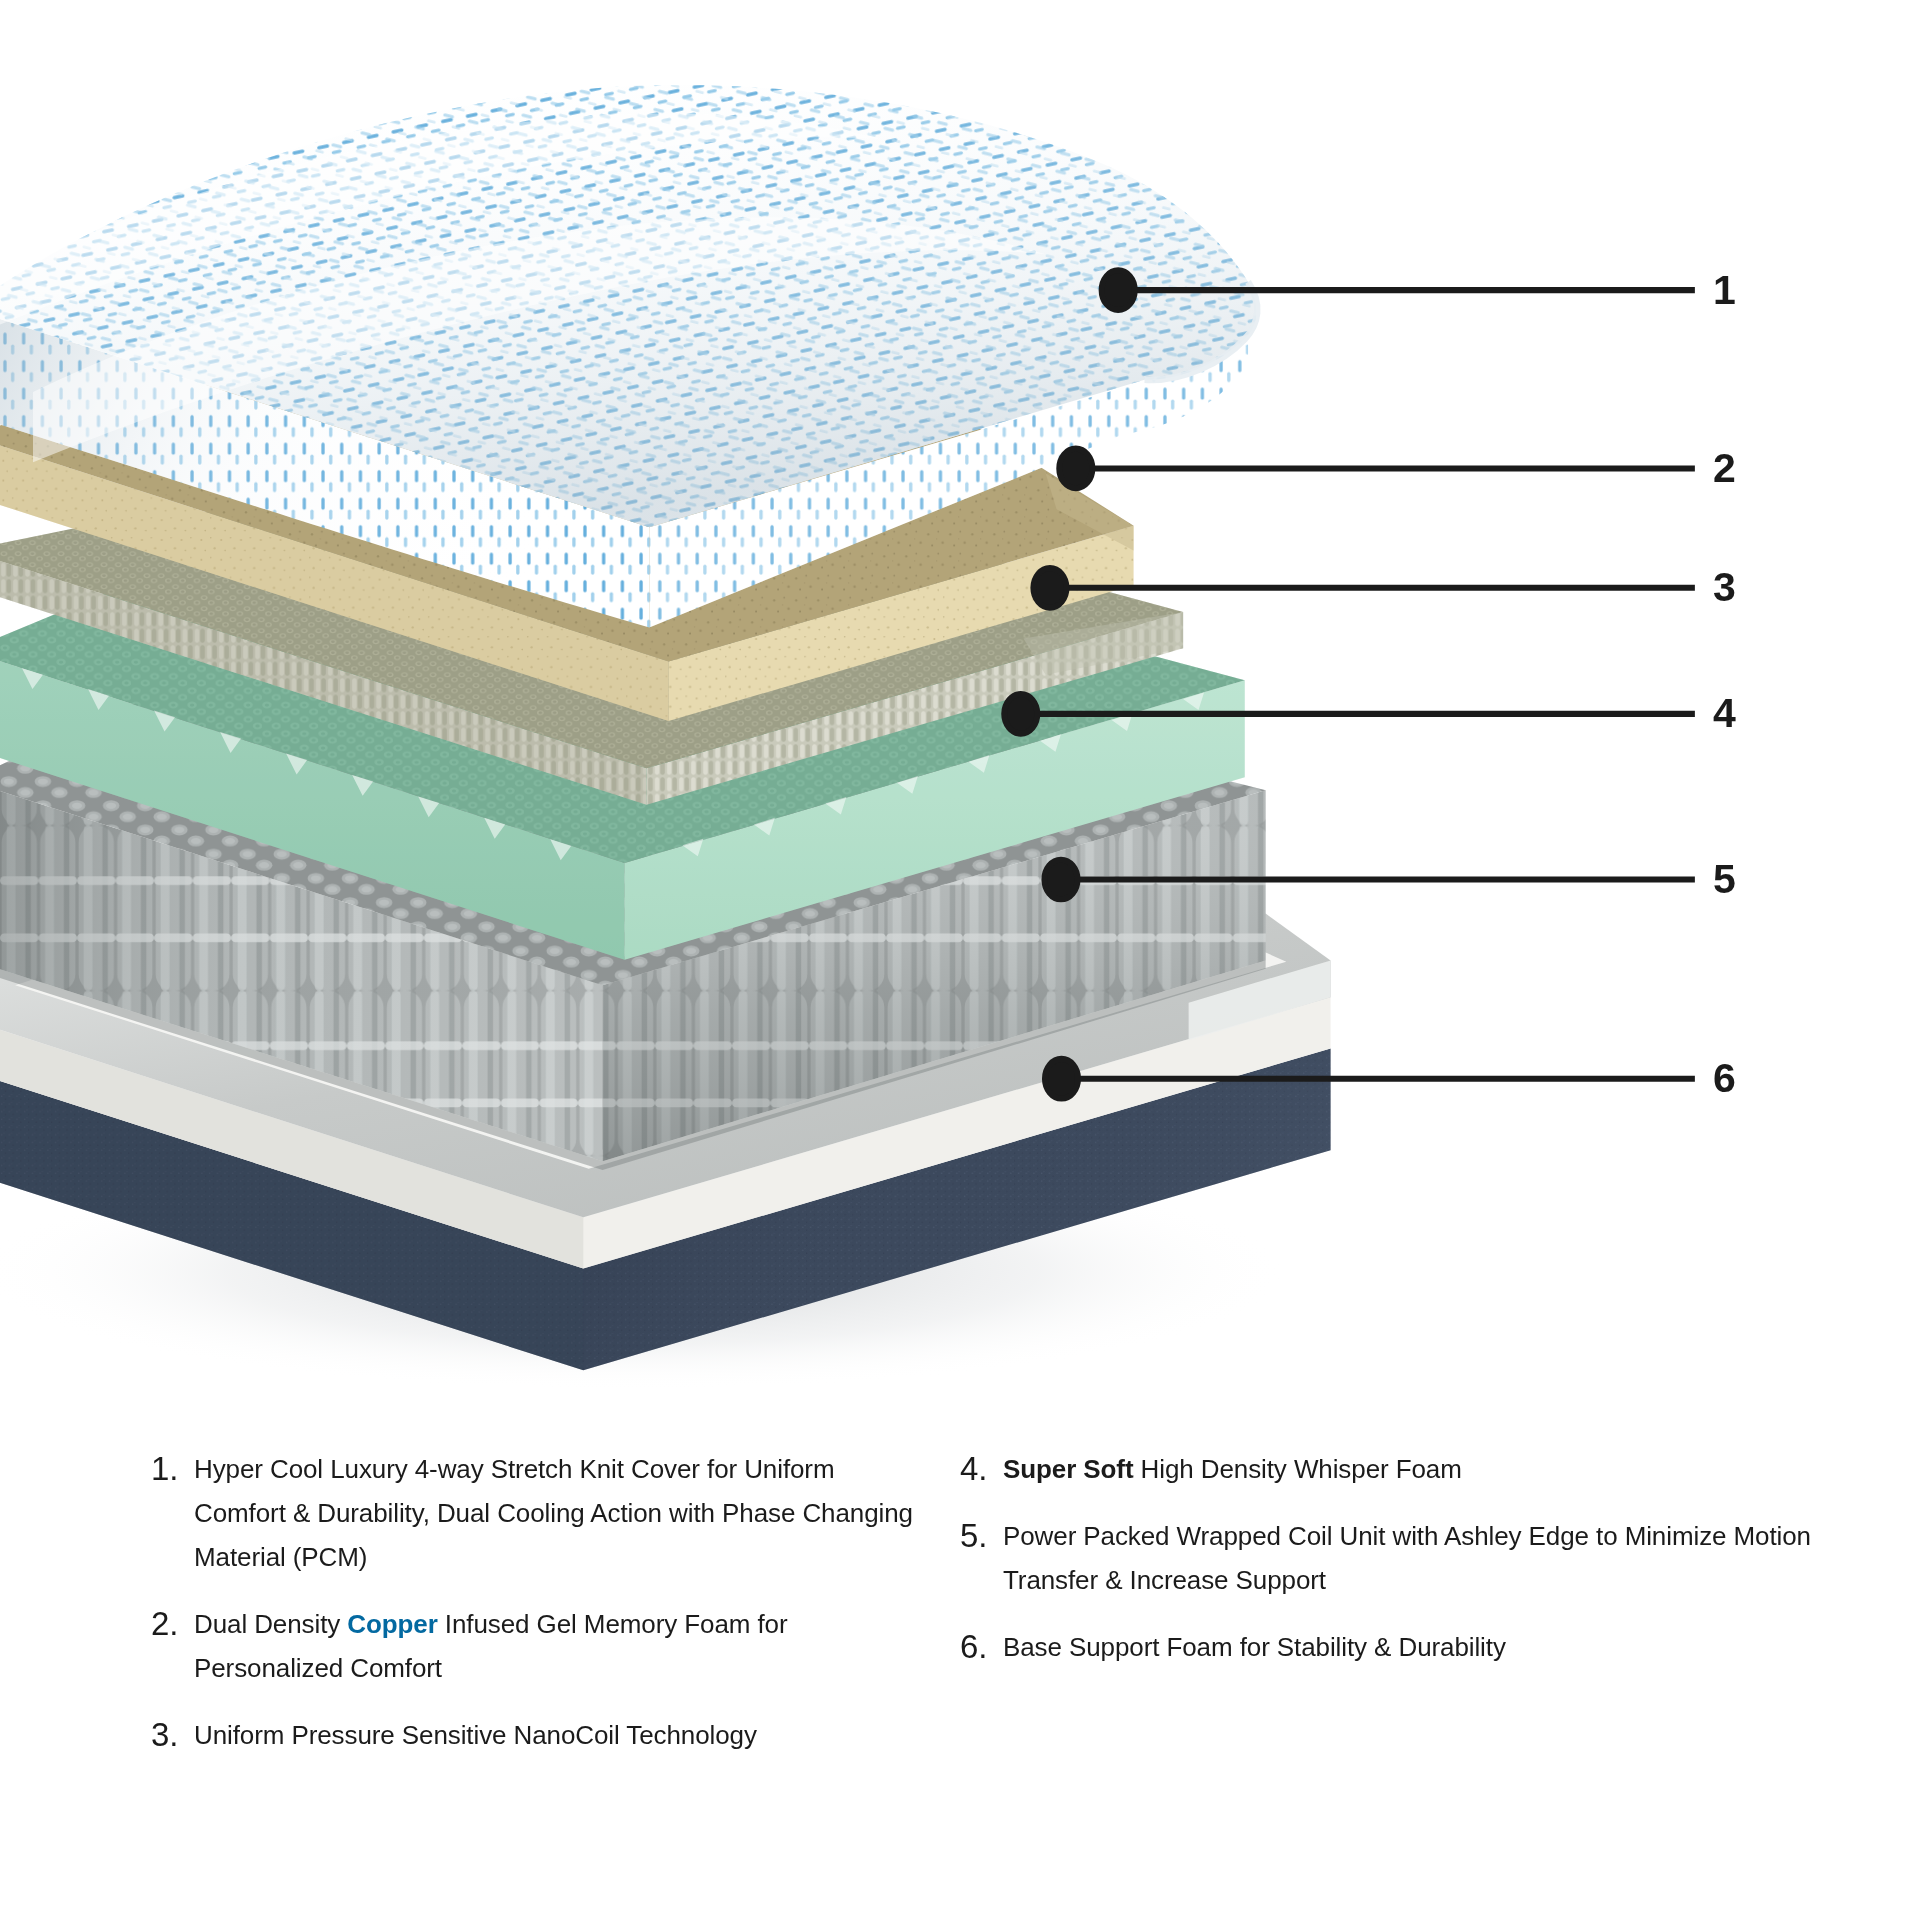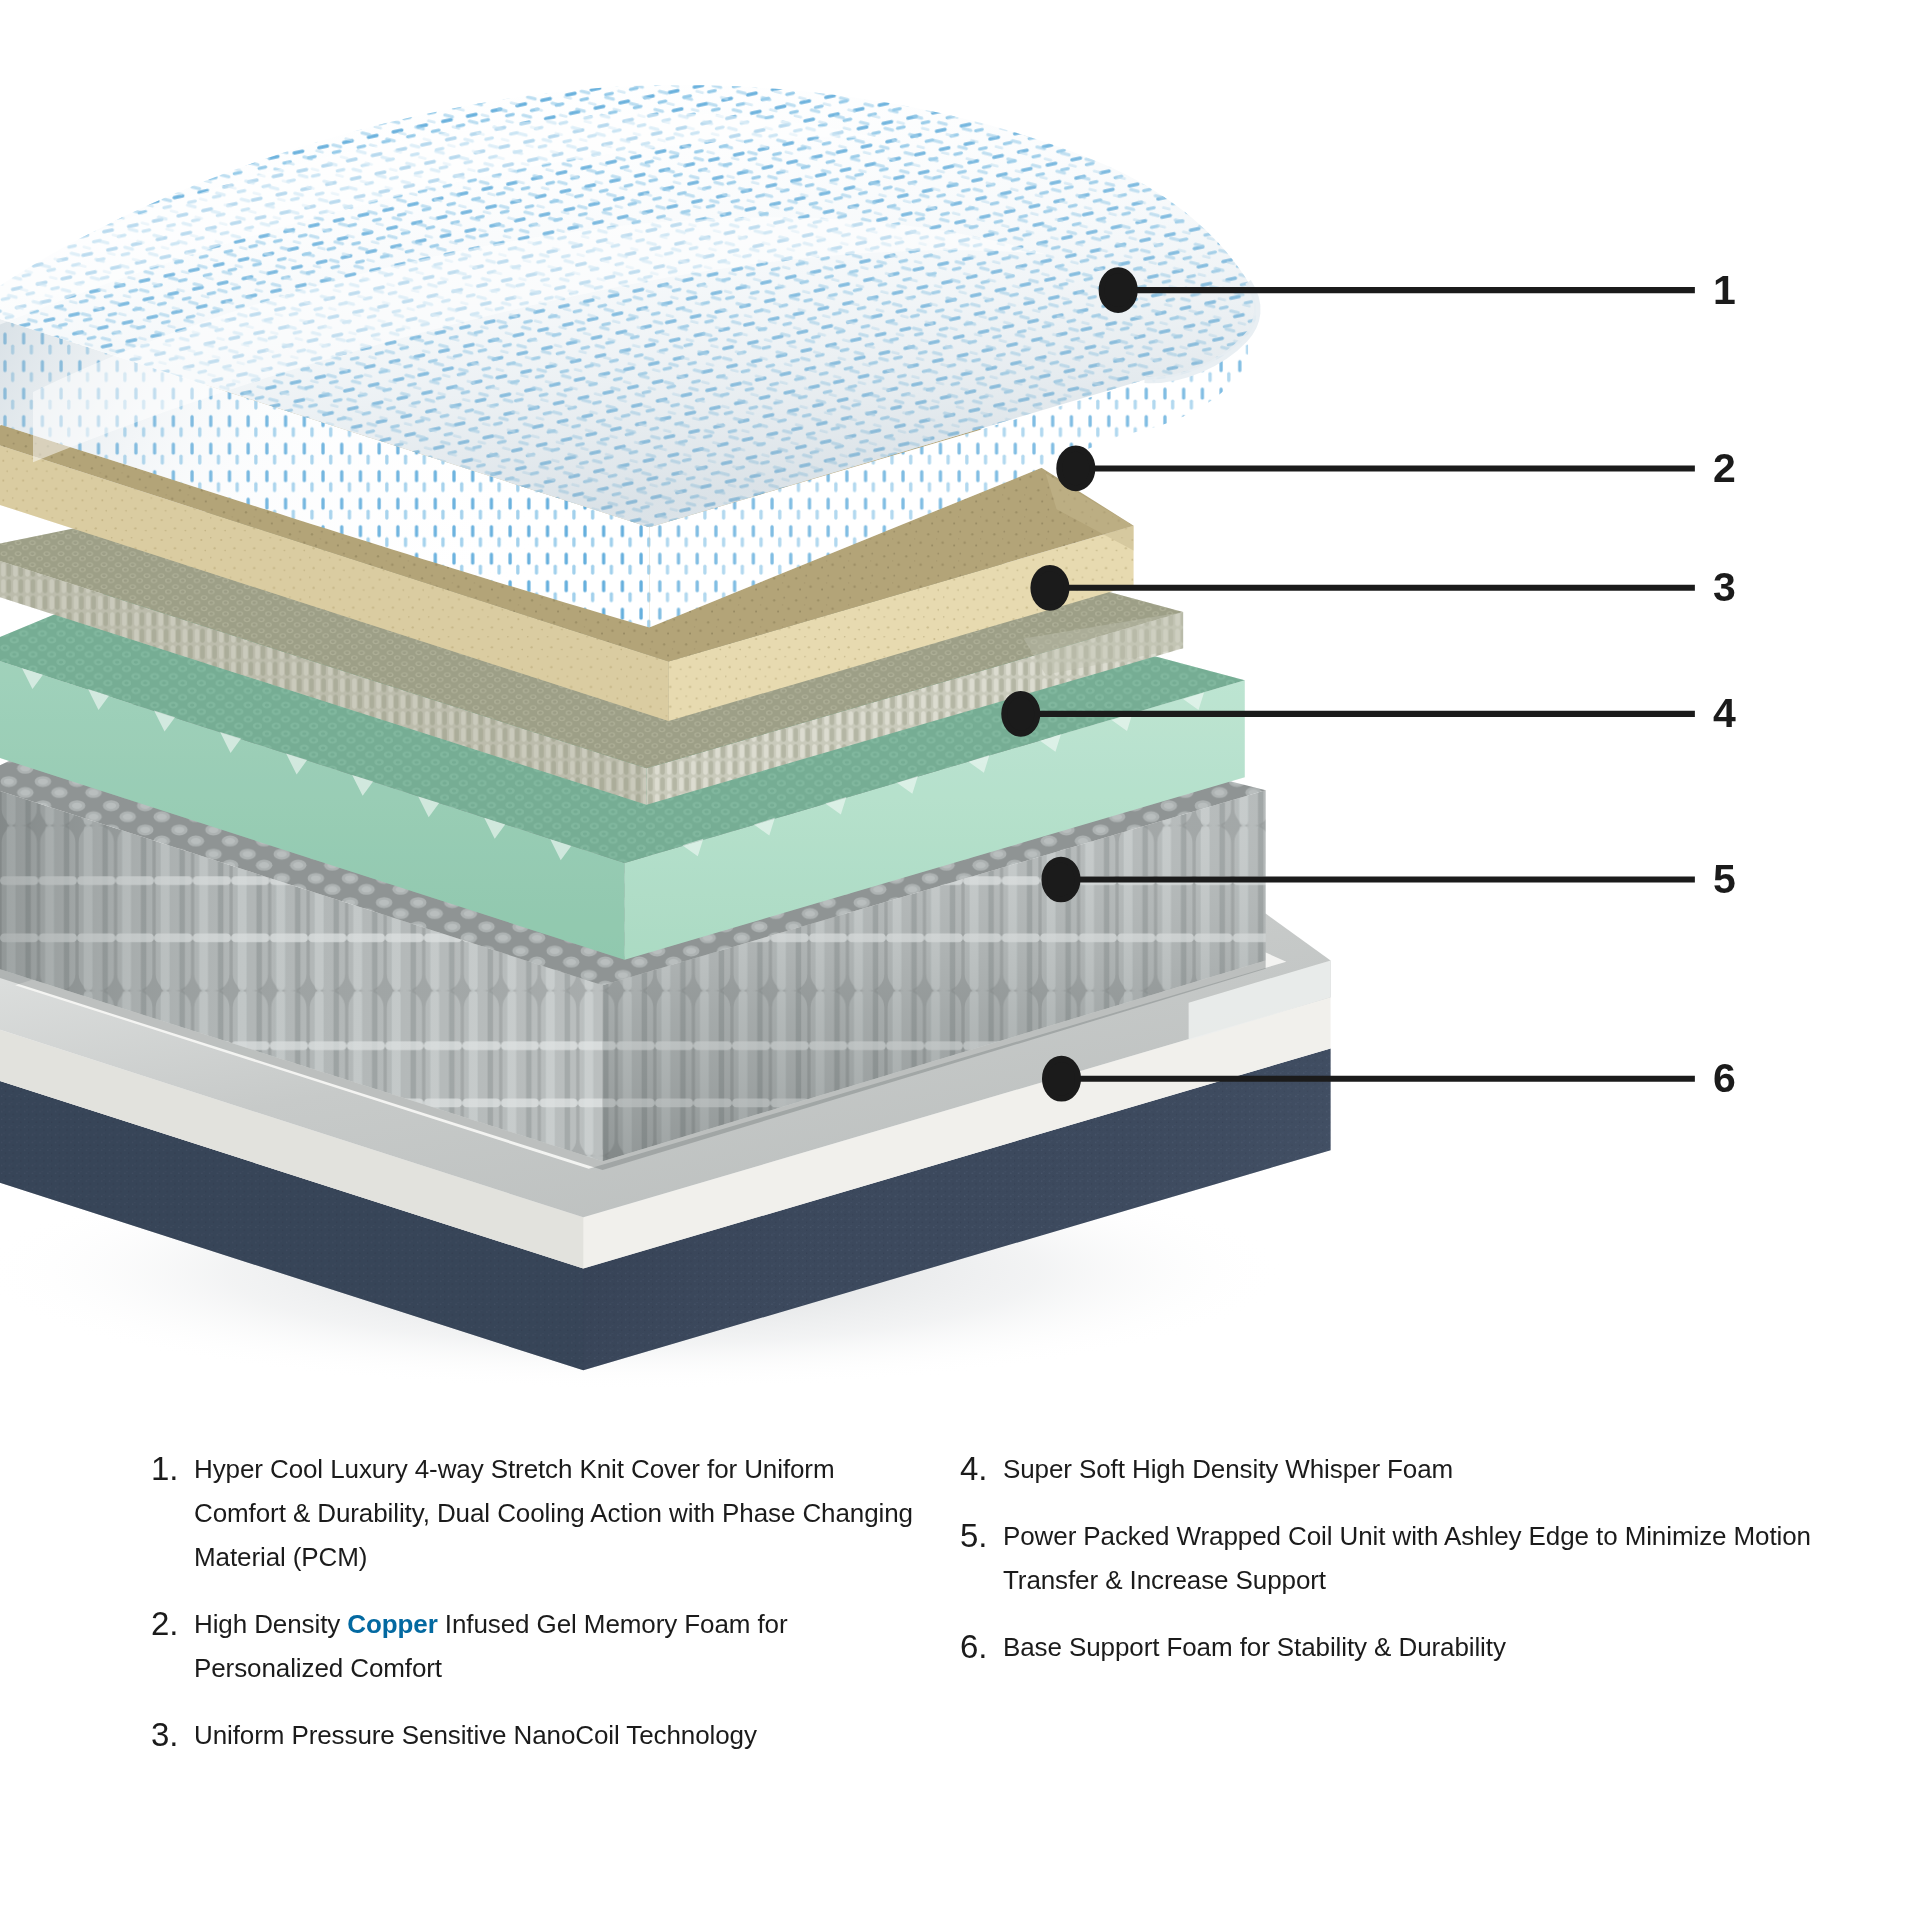--- a/index.html
+++ b/index.html
@@ -51,21 +51,21 @@
     font-weight: 400;
   }
   .legend-text {
     flex: 1 1 auto;
     font-size: 26px;
     line-height: 44px;
     color: #1b1b1b;
     font-weight: 400;
     letter-spacing: -0.1px;
   }
-  .legend-text b { font-weight: 400; }
+  .legend-text b { font-weight: 700; }
   .legend-text .copper { font-weight: 700; }
 </style>
 </head>
 <body>
 
 <div id="stage">
 
   <div id="illustration">
     <svg viewBox="0 0 3500 2600" xmlns="http://www.w3.org/2000/svg">
       <defs>
@@ -367,21 +367,21 @@
 
   <div id="legend">
 
     <div class="legend-col" id="legend-col-left">
       <div class="legend-item">
         <span class="legend-idx">1.</span>
         <span class="legend-text"><span>Hyper Cool Luxury 4-way Stretch Knit Cover for Uniform Comfort &amp; Durability, Dual Cooling Action with Phase Changing Material (PCM)</span></span>
       </div>
       <div class="legend-item">
         <span class="legend-idx">2.</span>
-        <span class="legend-text"><span>High Density </span><span class="copper" style="color: #0369a1;">Copper</span><span> Infused Gel Memory Foam for Personalized Comfort</span></span>
+        <span class="legend-text"><span>Dual Density </span><span class="copper" style="color: #0369a1;">Copper</span><span> Infused Gel Memory Foam for Personalized Comfort</span></span>
       </div>
       <div class="legend-item">
         <span class="legend-idx">3.</span>
         <span class="legend-text"><span>Uniform Pressure Sensitive NanoCoil Technology</span></span>
       </div>
     </div>
 
     <div class="legend-col" id="legend-col-right">
       <div class="legend-item">
         <span class="legend-idx">4.</span>

